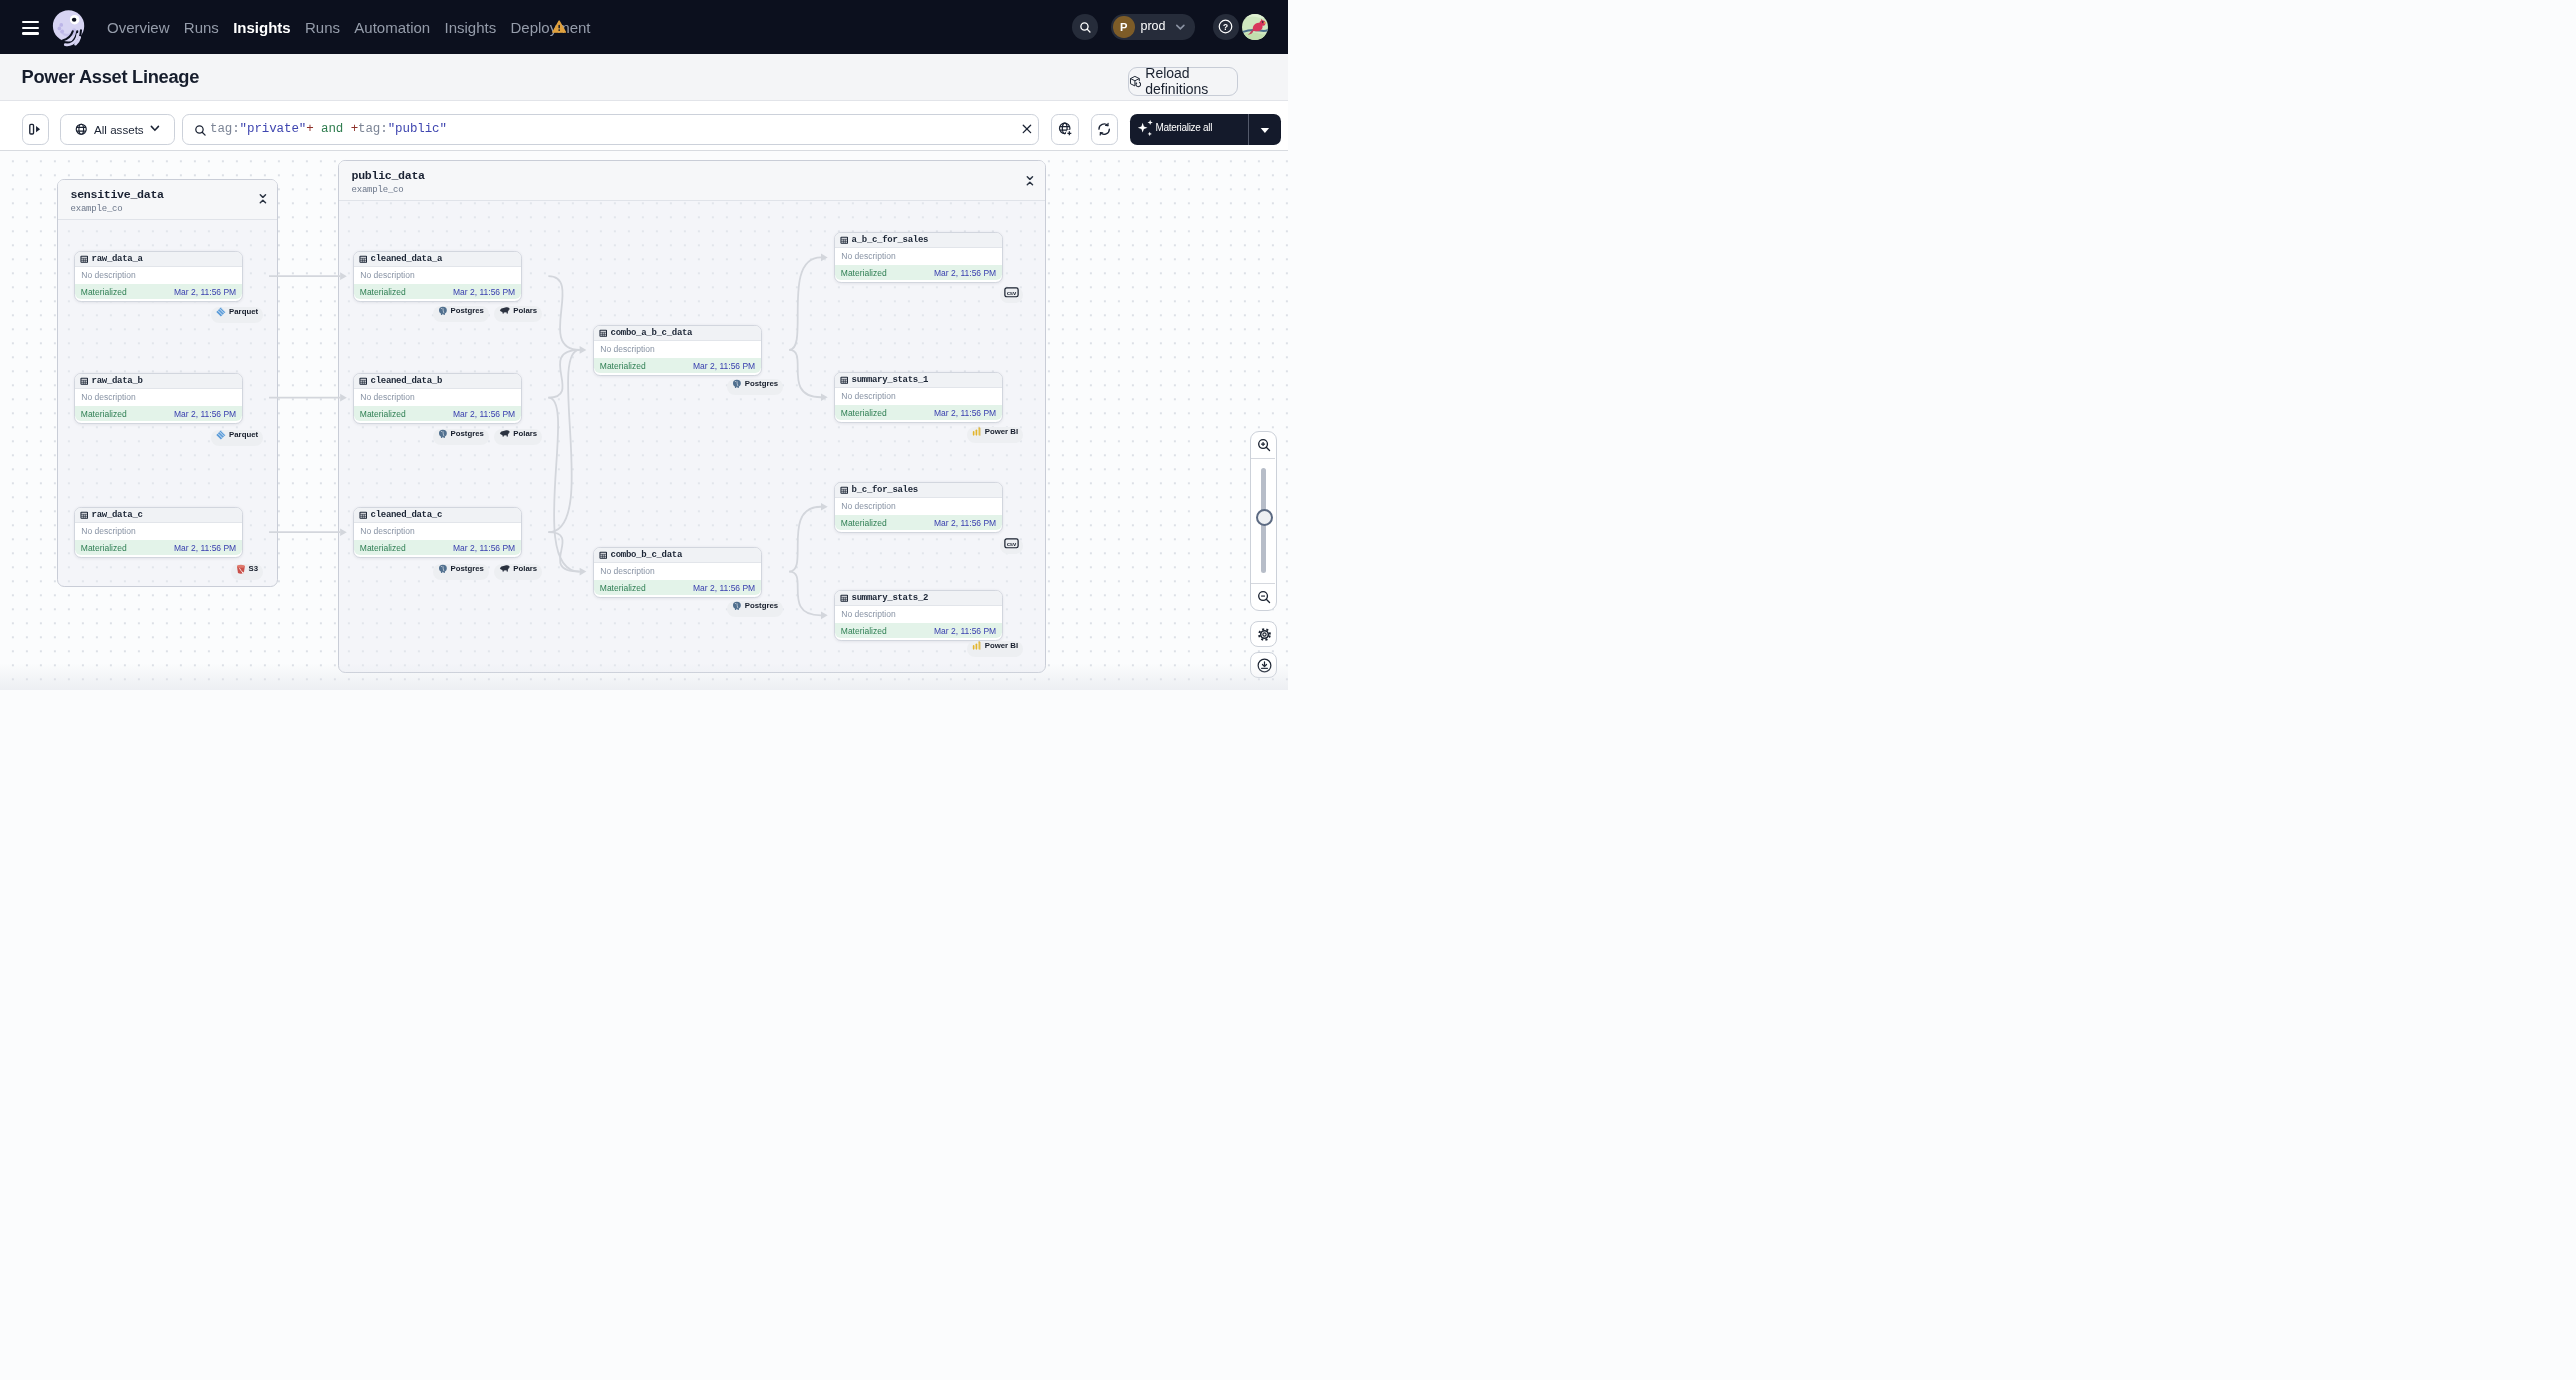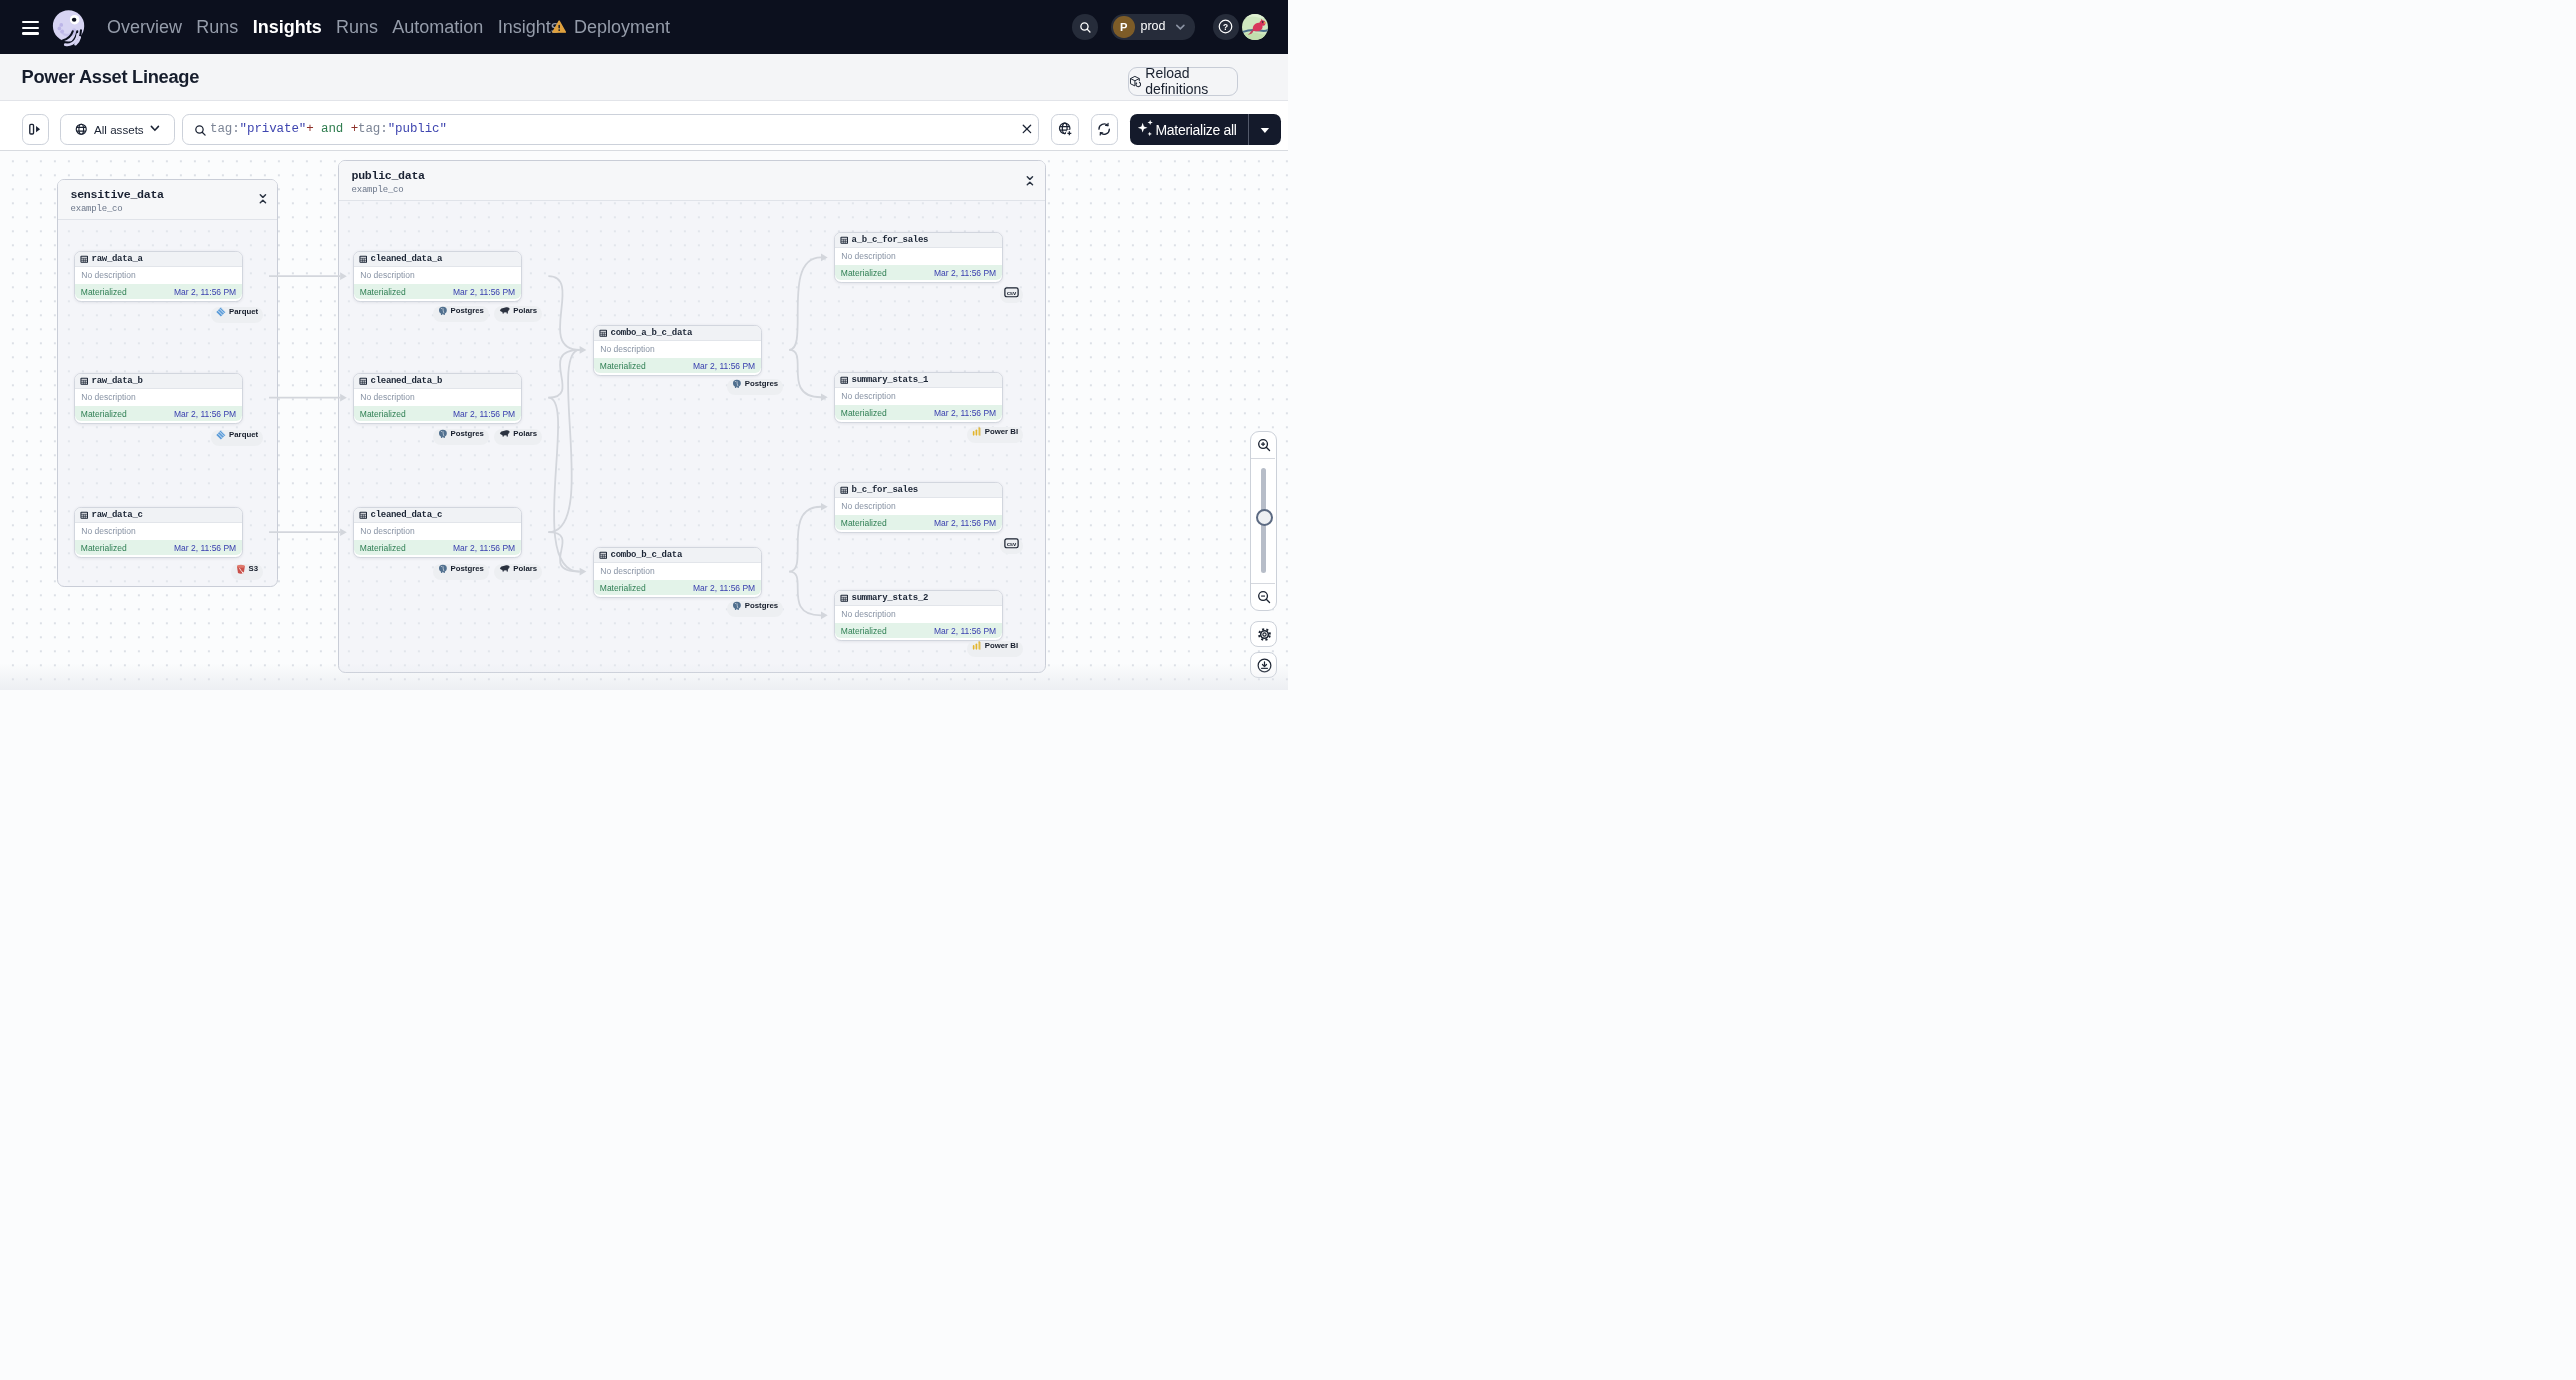--- a/index.html
+++ b/index.html
@@ -2,36 +2,36 @@
 <html style="font-size:14.3px"><head>
 <meta charset="utf-8">
 <style>
   * { margin:0; padding:0; box-sizing:border-box; }
   html,body { width:1288px; height:690px; overflow:hidden; background:#fbfcfd; font-family:"Liberation Sans",sans-serif; }
   .abs { position:absolute; }
   
   #nav { position:absolute; left:0; top:0; width:1288px; height:54px; background:#0c101e; }
   #burger { position:absolute; left:21.5px; top:21px; width:17.4px; }
   #burger div { height:2.4px; background:#fff; border-radius:1.3px; margin-bottom:3.3px; }
-  .navlinks { position:absolute; left:107px; top:0; height:54px; display:flex; align-items:center; gap:14.3px; font-size:18px; color:#959caa; }
+  .navlinks { position:absolute; left:107px; top:0; height:54px; display:flex; align-items:center; gap:14.3px; font-size:15px; color:#959caa; }
   .navlinks .on { color:#fff; font-weight:700; }
   .ncirc { position:absolute; top:14px; width:25.5px; height:25.5px; border-radius:50%; background:#262c3a; display:flex; align-items:center; justify-content:center; }
   
   #pagebar { position:absolute; left:0; top:54px; width:1288px; height:47px; background:#f4f5f7; border-bottom:0.9px solid #e2e4e9; }
   #pagebar h1 { position:absolute; left:21.5px; top:11.6px; font-size:18.3px; font-weight:700; color:#161d2c; letter-spacing:-0.3px; }
   #reloadbtn { position:absolute; left:1128px; top:12.5px; width:110px; height:29px; border:1.3px solid #c7ccd6; border-radius:9px; display:flex; align-items:center; justify-content:center; gap:4.5px; font-size:14px; color:#1a2230; font-weight:400; }
   
   #toolbar { position:absolute; left:0; top:101px; width:1288px; height:50px; background:#fff; border-bottom:0.9px solid #d8dbe0; }
   .tbtn { position:absolute; top:12.5px; height:31px; border:1.3px solid #ccd1da; border-radius:7.2px; background:#fff; display:flex; align-items:center; justify-content:center; }
   #allassets { left:60px; width:115px; gap:6.3px; font-size:11.6px; color:#1a2233; font-weight:400; }
   #searchbox { position:absolute; left:182px; top:12.5px; width:857px; height:31px; border:1.3px solid #ccd1da; border-radius:7.2px; background:#fff; }
   #searchbox .q { position:absolute; left:27px; top:7.6px; font-family:"Liberation Mono",monospace; font-size:12.5px; letter-spacing:-0.1px; white-space:pre; }
   .sgry { color:#7c8596; } .sblu { color:#3f46b0; } .sred { color:#8d2f28; } .sgrn { color:#2f7d4f; }
   #matbtn { position:absolute; left:1130px; top:12.5px; width:151px; height:31px; background:#141a2b; border-radius:7.2px; color:#fff; }
-  #matbtn .txt { position:absolute; left:25.5px; top:8px; font-size:14px; letter-spacing:-0.3px; }
+  #matbtn .txt { position:absolute; left:25.5px; top:8px; font-size:10px; letter-spacing:-0.3px; }
   #matbtn .div { position:absolute; left:118px; top:0; width:0.9px; height:31px; background:#545a6b; }
   
   #canvas { position:absolute; left:0; top:151px; width:1288px; height:539px; background-color:#fbfcfd;
     background-image:radial-gradient(circle, #dce0e6 0.9px, rgba(220,224,230,0) 1.3px);
     background-size:14px 14px; background-position:5.9px 3.3px; overflow:hidden; }
   .group { position:absolute; border:1.8px solid #c9cdd7; border-radius:7.2px; background:rgba(233,236,242,0.42); }
   .ghead { position:absolute; left:0; top:0; right:0; height:40px; background:#f6f7f9; border-bottom:0.9px solid #e0e3e9; border-radius:5.4px 5.4px 0 0; }
   .ghead .t1 { position:absolute; left:12.5px; top:8px; font-family:"Liberation Mono",monospace; font-weight:700; font-size:11.6px; color:#1a2233; letter-spacing:-0.3px; }
   .ghead .t2 { position:absolute; left:12.5px; top:24px; font-family:"Liberation Mono",monospace; font-size:9px; color:#6b7689; letter-spacing:-0.2px; }
   .node { position:absolute; width:169px; height:51px; background:#fff; border:1.3px solid #d2d6de; border-radius:7.2px; box-shadow:0 0.9px 2.7px rgba(25,35,60,0.07); }

